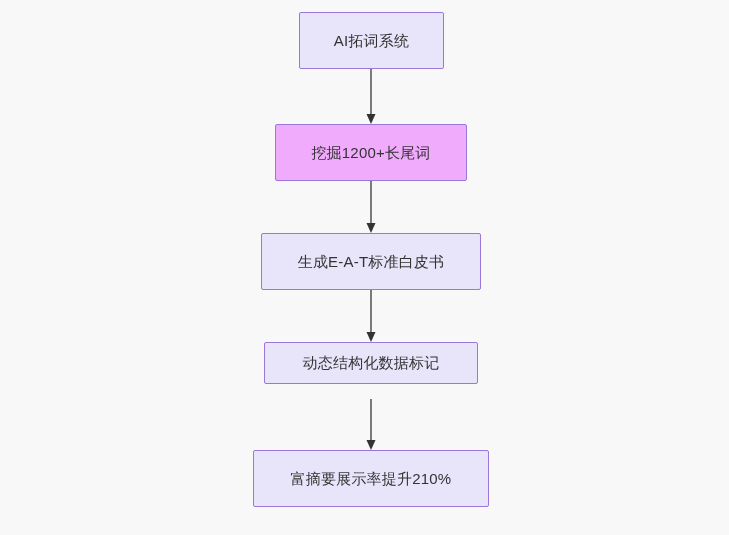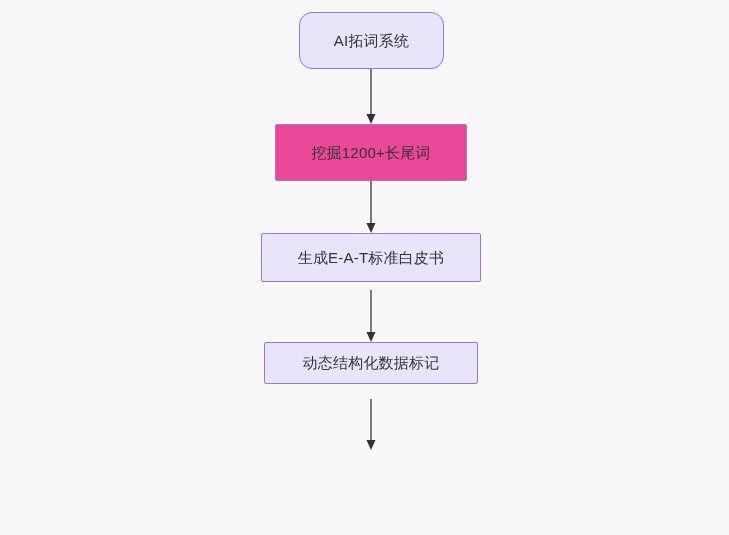--- a/index.html
+++ b/index.html
@@ -42,43 +42,43 @@
   .edge svg {
     display: block;
     overflow: visible;
   }
 </style>
 </head>
 <body style="background: rgb(248, 248, 248);">
 
 <div id="flowchart">
 
-  <div class="node" style="left: 299px; top: 12px; width: 145px; height: 57px; background: rgb(232, 229, 251); border-color: rgb(154, 119, 216); color: rgb(51, 51, 51); border-radius: 13px;">
+  <div class="node" style="left: 299px; top: 12px; width: 145px; height: 57px; background: rgb(232, 229, 251); border-color: rgb(154, 119, 216); color: rgb(51, 51, 51);">
     <span>AI拓词系统</span>
   </div>
 
   <div class="edge" style="left: 363px; top: 69px; height: 55px;">
     <svg width="16" height="55" viewBox="0 0 16 55" aria-hidden="true">
       <line class="edge-line" x1="8" y1="0" x2="8" y2="46" stroke="#7a7a7a" stroke-width="2"></line>
       <polygon class="edge-head" points="3.5,45 12.5,45 8,55" fill="#333333"></polygon>
     </svg>
   </div>
 
-  <div class="node" style="left: 275px; top: 124px; width: 192px; height: 57px; background: #ec4899; border-color: rgb(154, 119, 216); color: rgb(51, 51, 51);">
+  <div class="node" style="left: 275px; top: 124px; width: 192px; height: 57px; background: #f0abfc; border-color: rgb(154, 119, 216); color: rgb(51, 51, 51);">
     <span>挖掘1200+长尾词</span>
   </div>
 
   <div class="edge" style="left: 363px; top: 181px; height: 52px;">
     <svg width="16" height="52" viewBox="0 0 16 52" aria-hidden="true">
       <line class="edge-line" x1="8" y1="0" x2="8" y2="43" stroke="#7a7a7a" stroke-width="2"></line>
       <polygon class="edge-head" points="3.5,42 12.5,42 8,52" fill="#333333"></polygon>
     </svg>
   </div>
 
-  <div class="node" style="left: 261px; top: 233px; width: 220px; height: 49px; background: rgb(232, 229, 251); border-color: rgb(154, 119, 216); color: rgb(51, 51, 51);">
+  <div class="node" style="left: 261px; top: 233px; width: 220px; height: 57px; background: rgb(232, 229, 251); border-color: rgb(154, 119, 216); color: rgb(51, 51, 51);">
     <span>生成E-A-T标准白皮书</span>
   </div>
 
   <div class="edge" style="left: 363px; top: 290px; height: 52px;">
     <svg width="16" height="52" viewBox="0 0 16 52" aria-hidden="true">
       <line class="edge-line" x1="8" y1="0" x2="8" y2="43" stroke="#7a7a7a" stroke-width="2"></line>
       <polygon class="edge-head" points="3.5,42 12.5,42 8,52" fill="#333333"></polygon>
     </svg>
   </div>
 
@@ -86,14 +86,17 @@
     <span>动态结构化数据标记</span>
   </div>
 
   <div class="edge" style="left: 363px; top: 399px; height: 51px;">
     <svg width="16" height="51" viewBox="0 0 16 51" aria-hidden="true">
       <line class="edge-line" x1="8" y1="0" x2="8" y2="42" stroke="#7a7a7a" stroke-width="2"></line>
       <polygon class="edge-head" points="3.5,41 12.5,41 8,51" fill="#333333"></polygon>
     </svg>
   </div>
 
+  <div class="node" style="left: 253px; top: 450px; width: 236px; height: 57px; background: rgb(232, 229, 251); border-color: rgb(154, 119, 216); color: rgb(51, 51, 51);">
+    <span>富摘要展示率提升210%</span>
+  </div>
 
 </div>
 
 </body></html>

